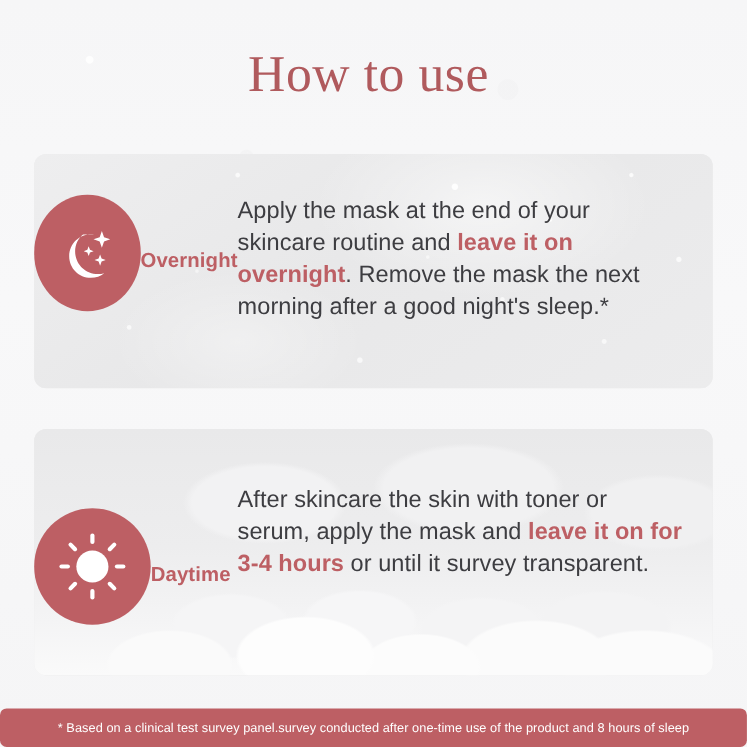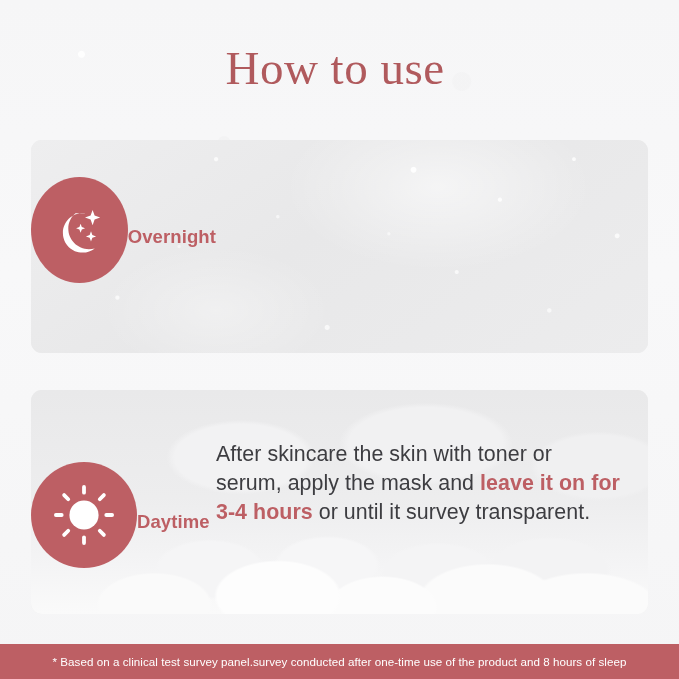--- a/index.html
+++ b/index.html
@@ -143,20 +143,21 @@
   
   .footer{
     position:absolute;
     left:0; right:0; bottom:0; height:35px;
     background:#bd5f64;
     display:flex; align-items:center; justify-content:center;
     color:#ffffff;
     font-size:11.6px;
     letter-spacing:.05px;
     text-align:center;
+    border-radius:6px;
   }
 </style>
 </head>
 <body>
 
 <div class="page-texture"></div>
 
 <div class="frame">
 
   <div class="title">How to use</div>
@@ -171,20 +172,23 @@
             <path fill="#ffffff" d="M38.5 15.2c-12.1-1.6-22.6 7.8-22.6 19.7 0 10.9 8.8 19.7 19.7 19.7 4.6 0 8.8-1.6 12.2-4.2-1.9.5-3.9.8-5.9.8-11.4 0-20.6-9.2-20.6-20.6 0-6.3 2.8-11.9 7.2-15.4z"></path>
             <path fill="#ffffff" d="M45.6 12.0l2.0 5.6 5.6 2.0-5.6 2.0-2.0 5.6-2.0-5.6-5.6-2.0 5.6-2.0z"></path>
             <path fill="#ffffff" d="M44.0 33.3l1.35 3.75 3.75 1.35-3.75 1.35-1.35 3.75-1.35-3.75-3.75-1.35 3.75-1.35z"></path>
             <path fill="#ffffff" d="M33.6 25.8l1.2 3.3 3.3 1.2-3.3 1.2-1.2 3.3-1.2-3.3-3.3-1.2 3.3-1.2z"></path>
           </svg>
         </span>
       </div>
       <div class="badge-label">Overnight</div>
     </div>
 
+    <div class="card-body">
+      <span>Apply the mask at the end of your skincare routine and </span><span class="hl">leave it on overnight</span><span>. Remove the mask the next morning after a good night's sleep.*</span>
+    </div>
   </div>
 
   <div class="card" id="card-daytime">
     <div class="tex-day"></div>
 
     <div class="icon-col">
       <div class="badge">
         <span>
           <svg width="70" height="70" viewBox="0 0 70 70" aria-hidden="true">
             <circle cx="35" cy="35" r="14.6" fill="#ffffff"></circle>

